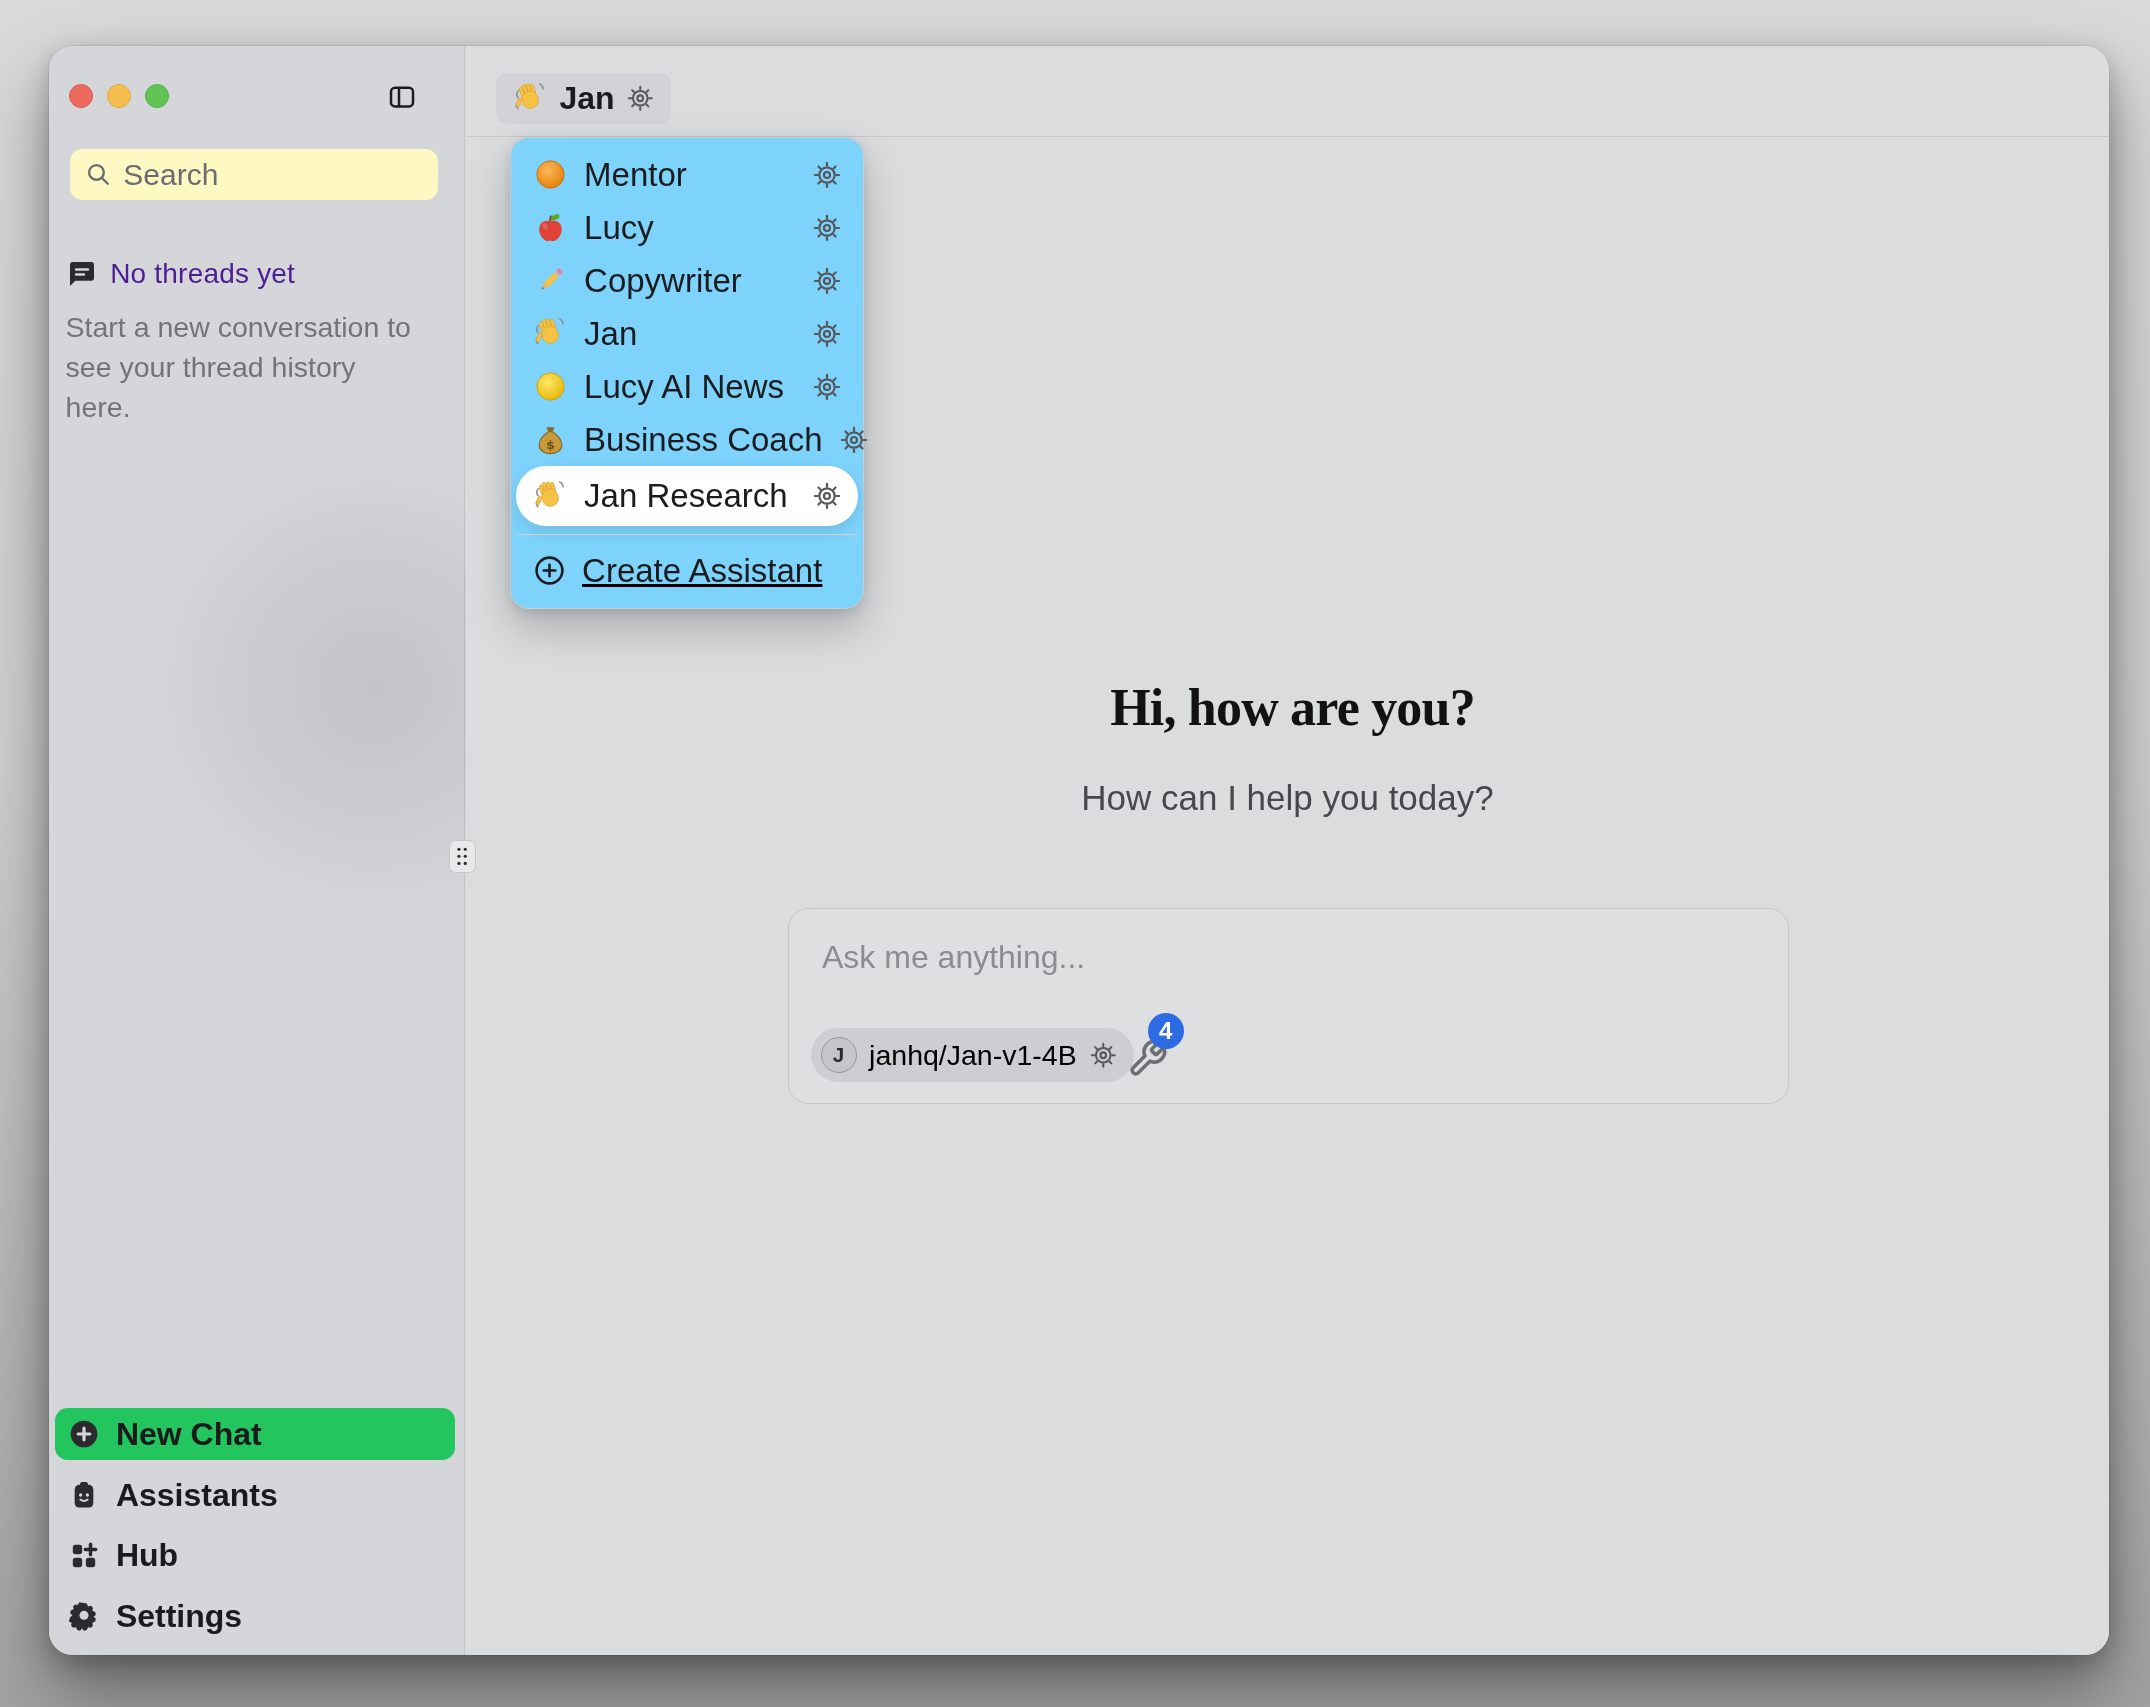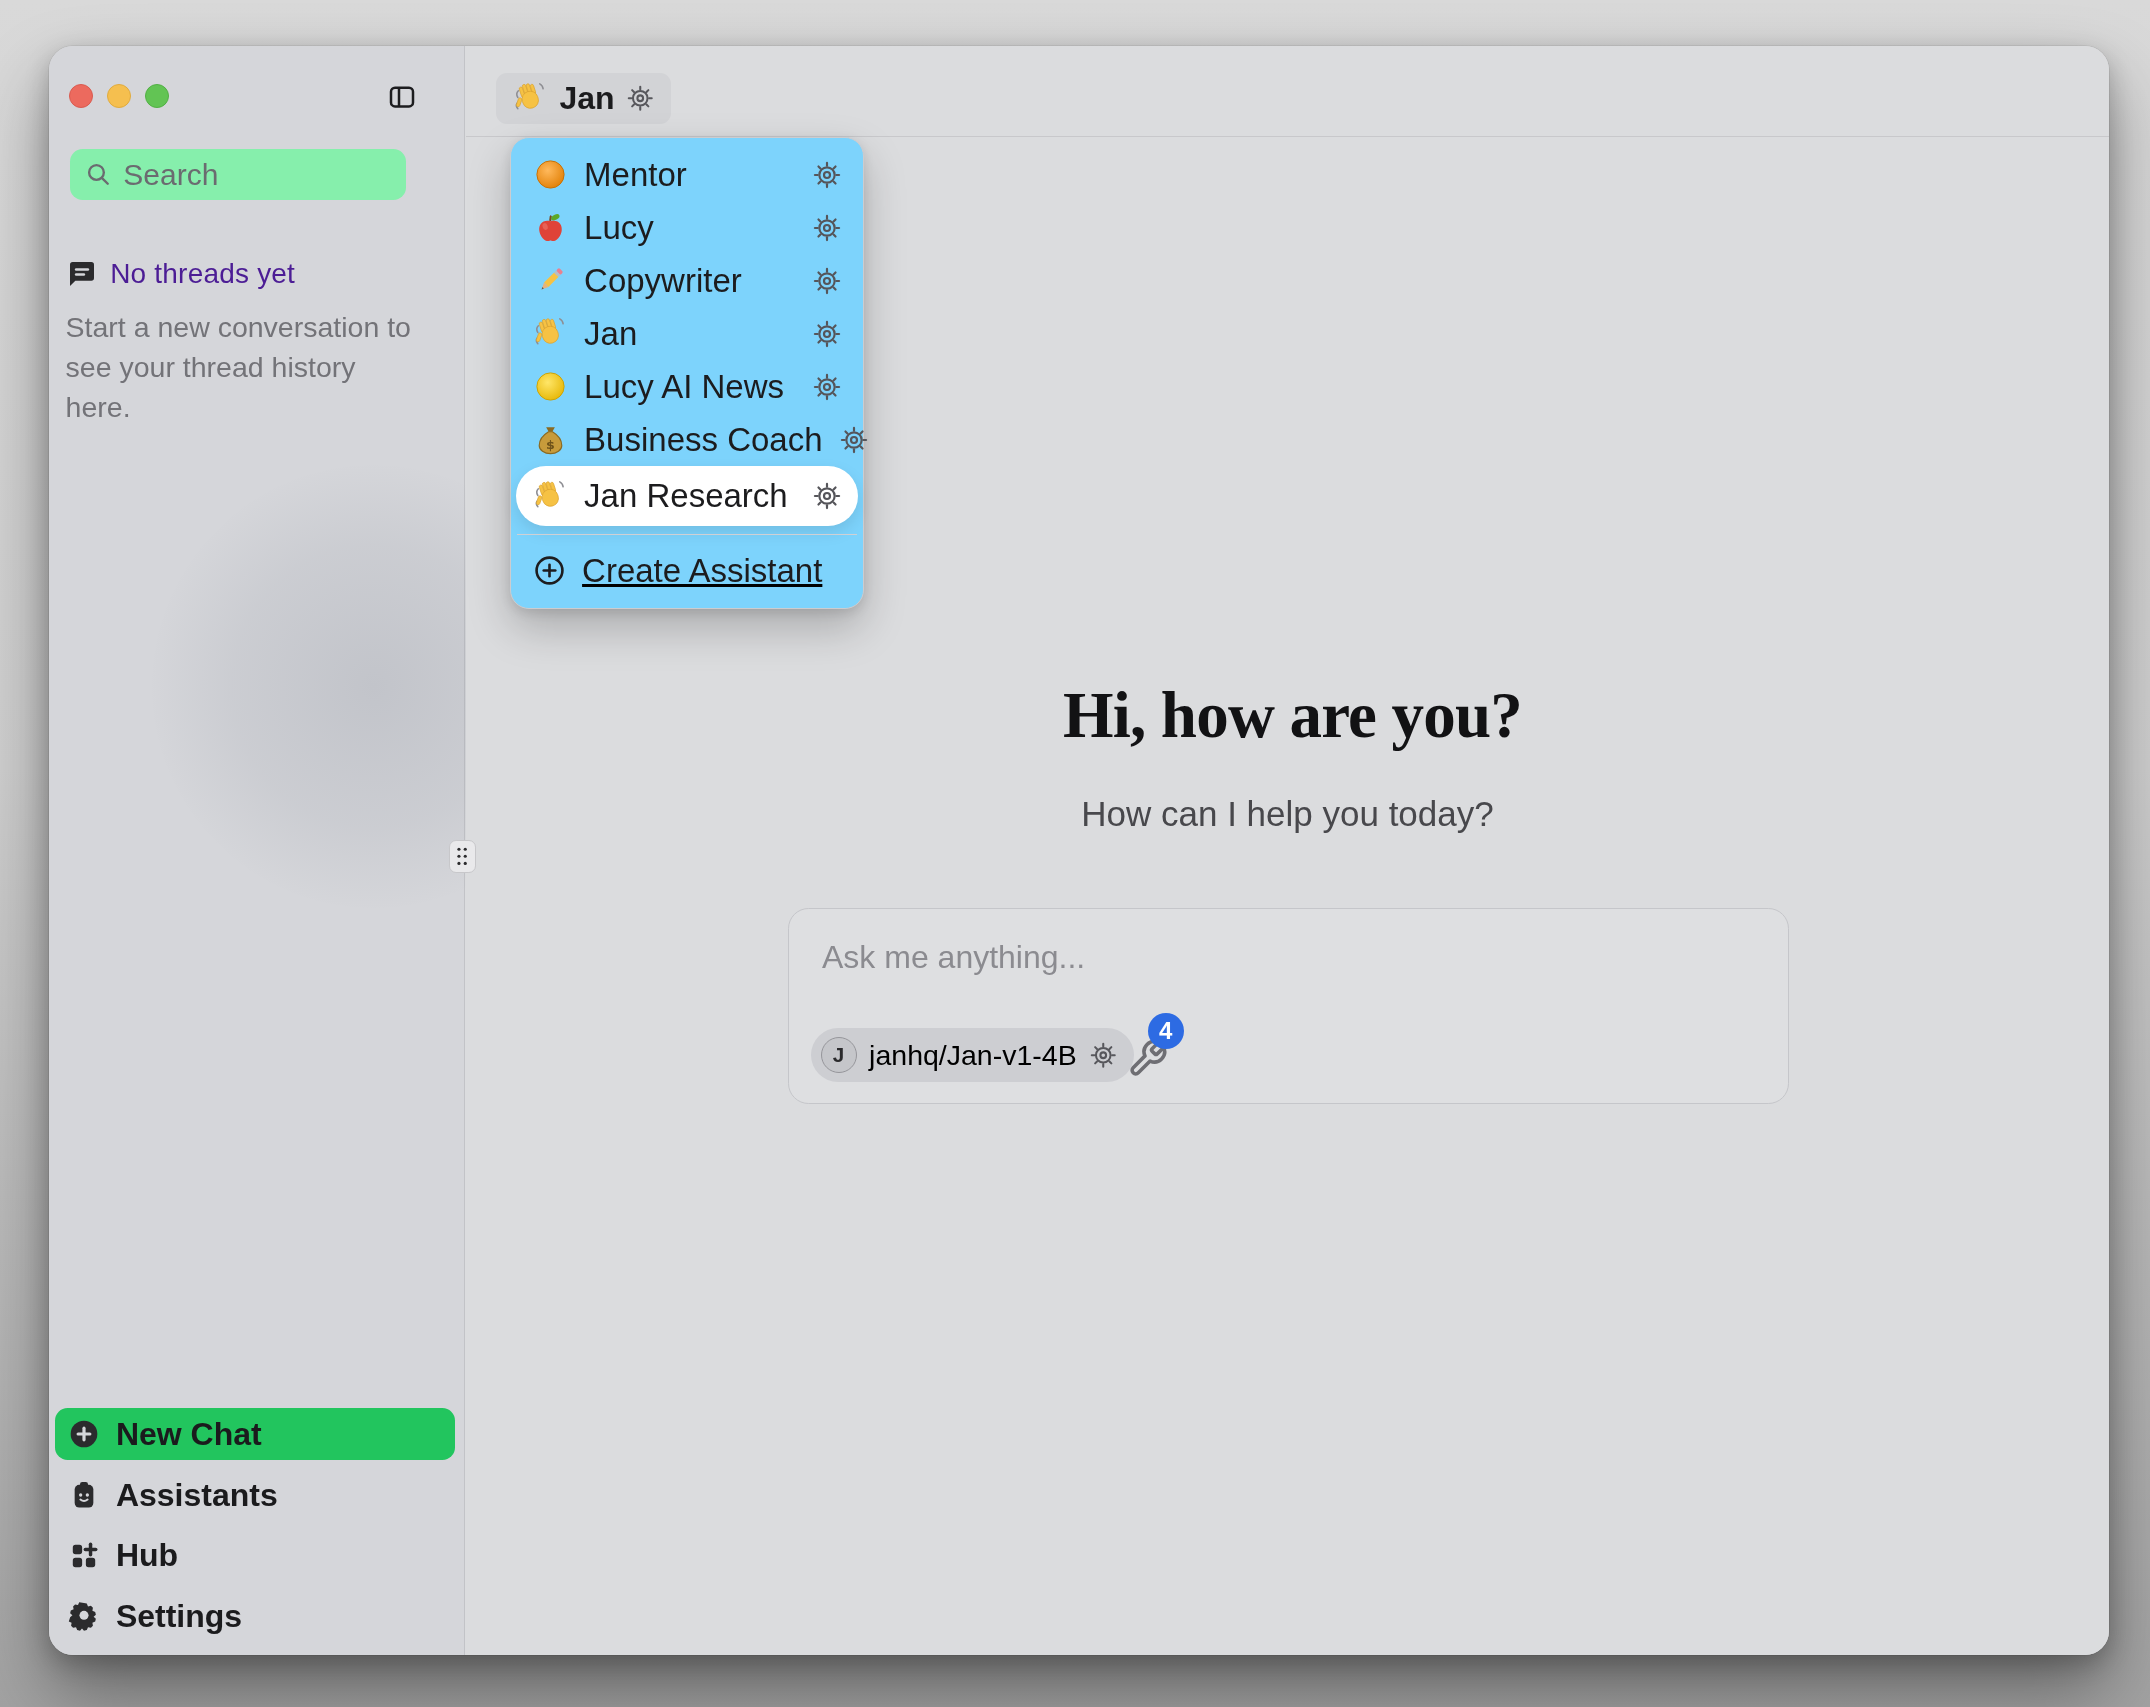--- a/index.html
+++ b/index.html
@@ -29,22 +29,22 @@
     pointer-events:none;
   }
   .traffic { position:absolute; left:20px; top:38px; display:flex; gap:14.2px; }
   .traffic span { width:24px; height:24px; border-radius:50%; display:block; }
   .tl-red   { background:#ec6a5e; border:0.8px solid #d95b50; }
   .tl-yellow{ background:#f5bf4f; border:0.8px solid #e0ab3e; }
   .tl-green { background:#62c454; border:0.8px solid #52b045; }
   .sidebar-toggle { position:absolute; left:338px; top:36px; width:30px; height:30px; color:#1d1d1f; cursor:pointer; }
 
   .search-field {
-    position:absolute; left:20.6px; top:103px; width:336px; height:51px;
-    background:#86efac; border-radius:12.6px; display:flex; align-items:center; gap:11px; padding:0 14.2px;
+    position:absolute; left:20.6px; top:103px; width:368px; height:51px;
+    background:#fef9c3; border-radius:12.6px; display:flex; align-items:center; gap:11px; padding:0 14.2px;
   }
   .search-field svg { width:28.5px; height:28.5px; color:#6b6b70; flex:0 0 auto; }
   .search-field input {
     border:none; outline:none; background:transparent; width:100%;
     font-family:"Liberation Sans",sans-serif; font-size:30px; color:#3a3a3c;
   }
   .search-field input::placeholder { color:#6b6b70; }
 
   .empty-state { position:absolute; left:16.6px; top:212px; width:356px; }
   .empty-title { display:flex; align-items:center; gap:12.6px; }
@@ -74,21 +74,21 @@
   .assistant-chip {
     position:absolute; left:30px; top:27px; height:51px; padding:0 17.4px;
     background:#d2d3d6; border-radius:11px; display:flex; align-items:center; gap:11px; cursor:pointer;
   }
   .assistant-chip .hand { width:35px; height:35px; }
   .assistant-chip .label { font-size:32px; font-weight:600; color:#1b1b1d; }
   .assistant-chip .gear { width:28.5px; height:28.5px; color:#57575c; }
 
   .greeting { position:absolute; left:0; right:0; top:632px; text-align:center; }
   .greeting h1 {
-    font-family:"Liberation Serif", serif; font-weight:600; font-size:65px; color:#121214; letter-spacing:-0.8px;padding-left:10px;
+    font-family:"Liberation Serif", serif; font-weight:600; font-size:52px; color:#121214; letter-spacing:-0.8px;padding-left:10px;
   }
   .greeting h2 { margin-top:41px; font-size:35px; font-weight:400; color:#48484c; }
 
   .composer {
     position:absolute; left:322px; top:862px; width:1001px; height:196px;
     border:1.6px solid #c5c6ca; border-radius:20.6px; background:#dedfe1;
   }
   .composer-input {
     position:absolute; left:33px; top:30px; right:33px; border:none; outline:none; background:transparent;
     font-family:"Liberation Sans",sans-serif; font-size:32px; color:#3a3a3c;

